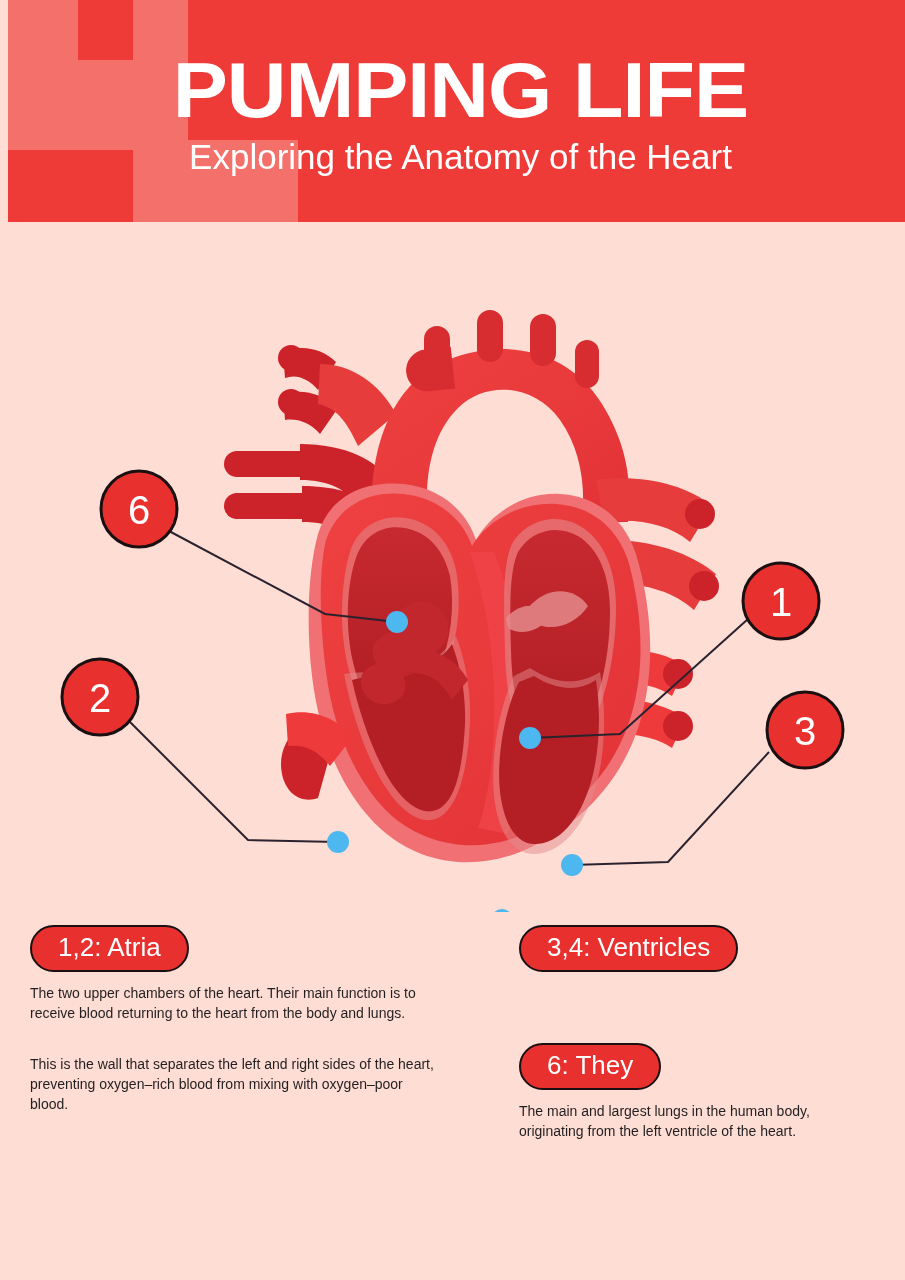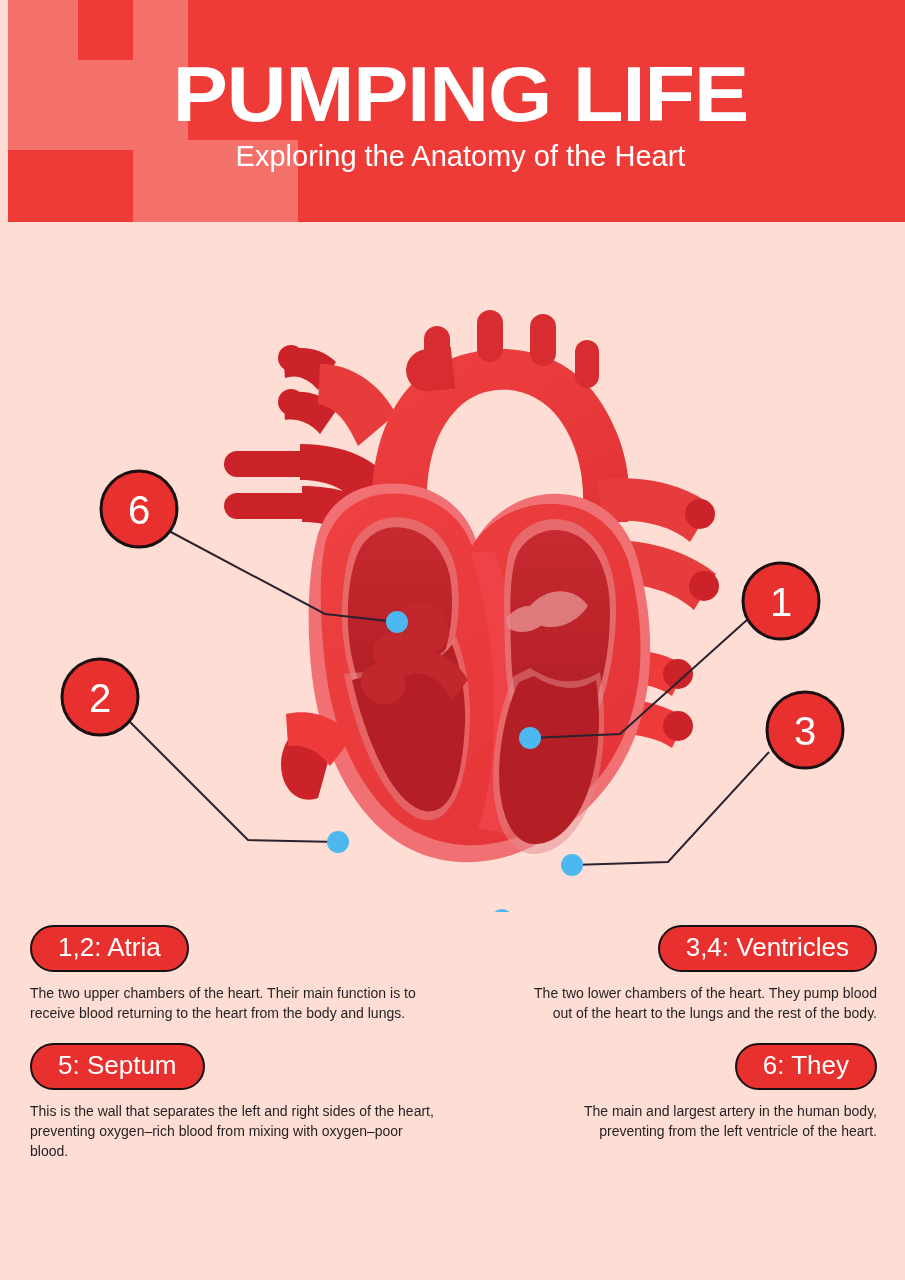--- a/index.html
+++ b/index.html
@@ -49,21 +49,21 @@
     font-size: 78px;
     font-weight: 700;
     letter-spacing: -1px;
     line-height: 1.02;
     text-align: center;
     white-space: nowrap;
     transform: scaleX(1.06);
   }
   #subtitle {
     color: #ffffff;
-    font-size: 29px;
+    font-size: 35px;
     font-weight: 400;
     margin-top: 6px;
     text-align: right;
     white-space: nowrap;
   }
 
   
   #diagram {
     position: absolute;
     left: 0; top: 222px;
@@ -78,21 +78,21 @@
     width: 905px;
     padding: 0 28px 0 30px;
     display: grid;
     grid-template-columns: 448px 1fr;
     grid-template-rows: auto auto;
     column-gap: 8px;
     row-gap: 12px;
     gap: 19px;
   }
   .card { position: relative; }
-  .card.c2, .card.c4 { padding-left: 22px; text-align: right; }
+  .card.c2, .card.c4 { padding-left: 22px; }
   .pill {
     display: inline-block;
     background: #e8302f;
     color: #ffffff;
     border: 2px solid #1a1012;
     border-radius: 999px;
     font-size: 26px;
     font-weight: 400;
     padding: 7px 26px 9px 26px;
     line-height: 1.05;
@@ -365,26 +365,24 @@
 
 <div id="info">
 
   <div class="card c1">
     <span class="pill">1,2: Atria</span>
     <p class="desc">The two upper chambers of the heart. Their main function is to receive blood returning to the heart from the body and lungs.</p>
   </div>
 
   <div class="card c2">
     <span class="pill">3,4: Ventricles</span>
-    <p class="desc">The two lower chambers of the heart. They pump blood out of the heart to the lungs and the rest of the body.</p>
   </div>
 
   <div class="card c3">
-    <span class="pill">5: Septum</span>
     <p class="desc">This is the wall that separates the left and right sides of the heart, preventing oxygen–rich blood from mixing with oxygen–poor blood.</p>
   </div>
 
   <div class="card c4">
     <span class="pill">6: They</span>
-    <p class="desc">The main and largest artery in the human body, preventing from the left ventricle of the heart.</p>
+    <p class="desc">The main and largest lungs in the human body, originating from the left ventricle of the heart.</p>
   </div>
 
 </div>
 
 </body></html>

